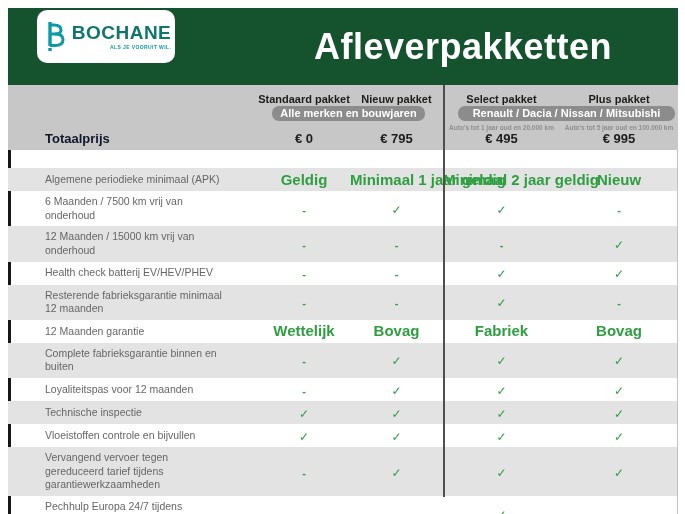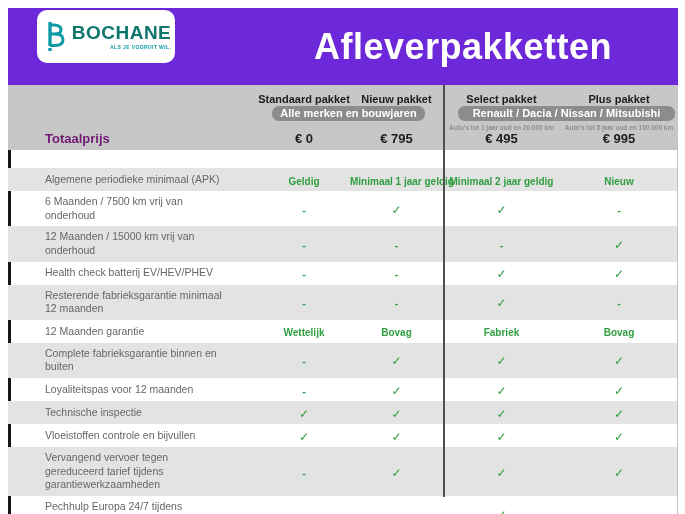--- a/index.html
+++ b/index.html
@@ -1,52 +1,52 @@
 <!DOCTYPE html>
 <html><head>
 <meta charset="utf-8">
 <style>
   html,body{margin:0;padding:0;background:#ffffff;}
   .slide{width:685px;height:514px;position:relative;background:#ffffff;overflow:hidden;
          font-family:"Liberation Sans",sans-serif;}
 
   
-  .teal-band{position:absolute;left:8px;top:8px;width:670px;height:77px;background:#6d28d9;}
+  .teal-band{position:absolute;left:8px;top:8px;width:670px;height:77px;background:#14532d;}
   .logo-box{position:absolute;left:37px;top:10px;width:138px;height:53px;background:#ffffff;
             border-radius:10px;display:flex;align-items:center;justify-content:center;gap:5px;}
   .logo-text{display:flex;flex-direction:column;align-items:flex-end;}
   .logo-brand{font-size:19px;font-weight:bold;color:#0f766e;letter-spacing:0.5px;line-height:20px;}
   .logo-tagline{font-size:5px;font-weight:bold;color:#0d9aa6;letter-spacing:0.4px;margin-top:1px;}
   .page-title{position:absolute;left:455px;top:18px;transform:translateX(-50%);
               color:#ffffff;font-size:36px;font-weight:bold;letter-spacing:0.5px;white-space:nowrap;}
 
   
   .header-band{position:absolute;left:8px;top:85px;width:670px;height:65px;background:#c7c7c7;
                display:grid;grid-template-columns:250px 92px 93px 117px 118px;
                grid-template-rows:21px 15px 10px 19px;}
   .col-head{grid-row:1;font-size:11px;font-weight:bold;color:#1d1d1b;text-align:center;padding-top:8px;white-space:nowrap;}
   .banner{grid-row:2;background:#8c8c8c;color:#ffffff;font-weight:bold;font-size:11px;
           text-align:center;line-height:15px;white-space:nowrap;border-radius:7px;}
   .banner-sb{grid-column:2/4;margin:0 18px 0 14px;}
   .banner-sp{grid-column:4/6;margin:0 3px 0 15px;}
   .sub-note{grid-row:3;font-size:6.5px;font-weight:bold;color:#8f8f8f;text-align:center;padding-top:3px;white-space:nowrap;}
-  .total-label{grid-row:4;grid-column:1;font-size:13px;font-weight:bold;color:#701a75;padding-left:37px;}
+  .total-label{grid-row:4;grid-column:1;font-size:13px;font-weight:bold;color:#0f172a;padding-left:37px;}
   .price{grid-row:4;font-size:13px;font-weight:bold;color:#1d1d1b;text-align:center;}
 
   
   .tbody{position:absolute;left:8px;top:150px;width:670px;}
   .gap-row{height:18px;background:#ffffff;box-shadow:inset 3px 0 0 #161616,inset -1px 0 0 #c2c2c2;}
   .trow{display:grid;grid-template-columns:250px 92px 93px 117px 118px;align-items:center;min-height:23px;}
   .trow:nth-child(odd){background:#e3e3e3;box-shadow:inset -1px 0 0 #c2c2c2;}
   .trow:nth-child(even){background:#ffffff;box-shadow:inset 3px 0 0 #161616,inset -1px 0 0 #c2c2c2;}
   .label-cell{font-size:10.5px;color:#666666;padding:4px 28px 4px 37px;line-height:1.3;}
   .val{text-align:center;}
   .val .check{color:#2f9e41;font-size:12px;line-height:1;}
   .val .dash{color:#2f9e41;font-weight:bold;font-size:11px;line-height:1;}
-  .val .text{color:#2f9e41;font-weight:bold;font-size:10px;white-space:nowrap;}
+  .val .text{color:#2f9e41;font-weight:bold;font-size:15px;white-space:nowrap;}
 
   
   .v-divider{position:absolute;left:443px;top:85px;width:2px;height:412px;background:#4f4f4f;}
 </style>
 </head>
 <body>
 
 <div class="slide">
 
   <div class="teal-band">

